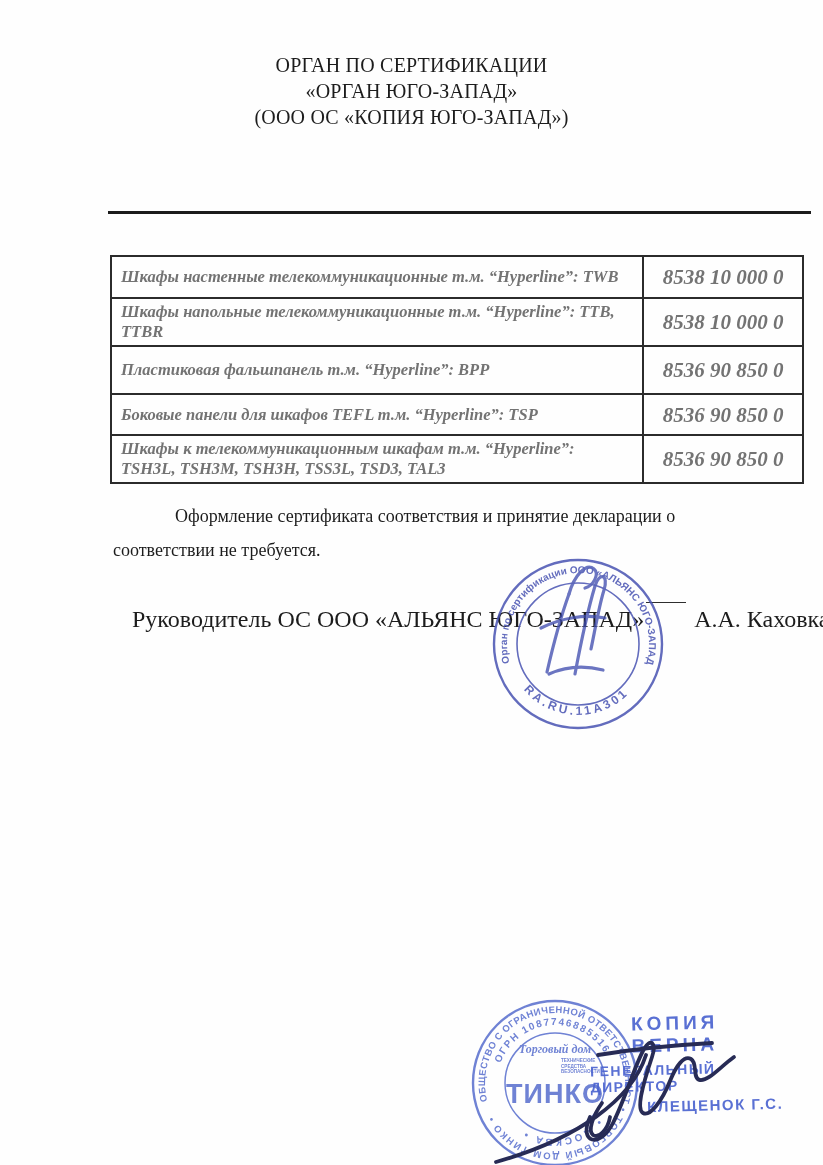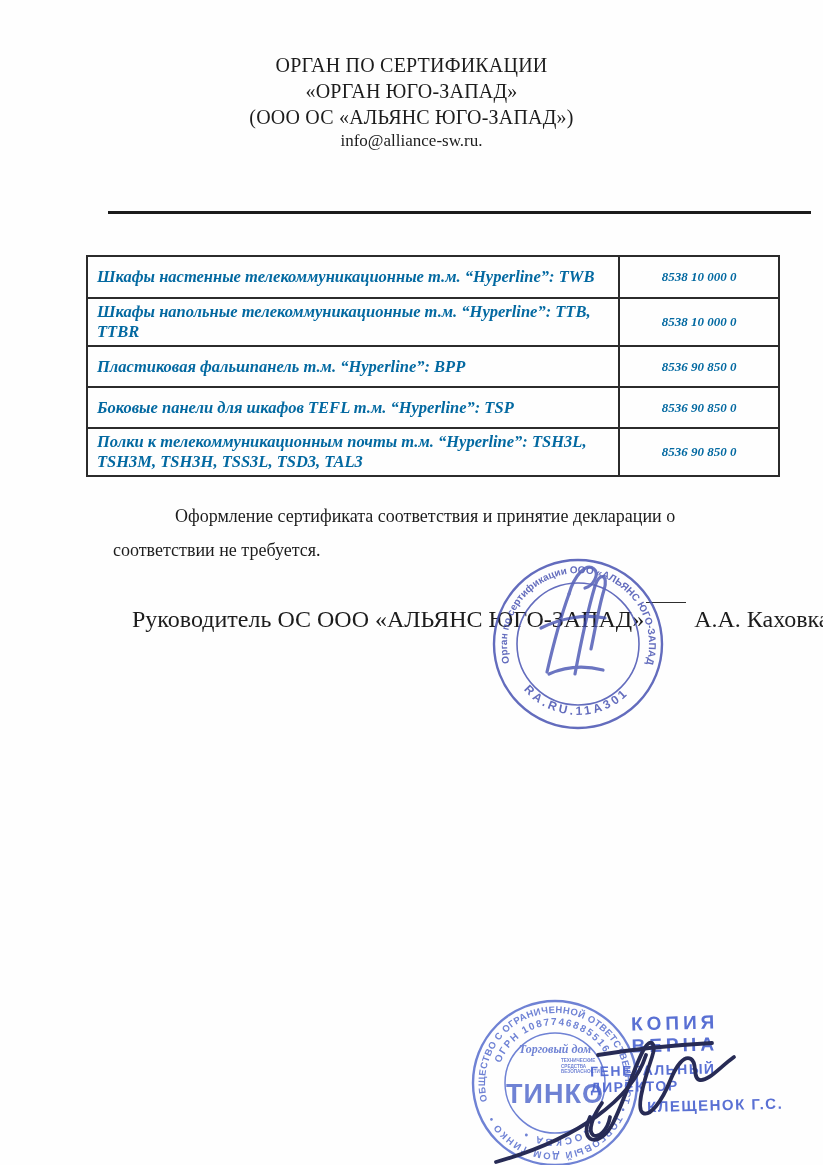--- a/index.html
+++ b/index.html
@@ -9,29 +9,29 @@
     background:#fefefef9;overflow:hidden;
     font-family:"Liberation Serif","DejaVu Serif",serif;color:#1c1c1c;
   }
   
   .header{position:absolute;top:52px;left:0;width:100%;text-align:center;}
   .header .org{font-size:20px;line-height:26px;letter-spacing:.2px;}
   .header .addr{font-size:17px;line-height:21.5px;}
   .rule{position:absolute;top:211px;left:108px;width:703px;height:3px;background:#1b1b1b;}
   
   .doc-table{
-    position:absolute;left:86px;top:255px;width:694px;
+    position:absolute;left:110px;top:255px;width:694px;
     border-collapse:collapse;table-layout:fixed;
-    font-style:italic;font-weight:bold;color:#0369a1;
+    font-style:italic;font-weight:bold;color:#737373;
   }
   .doc-table td{border:2px solid #2b2b2b;padding:2px 9px;font-size:16.5px;line-height:20px;vertical-align:middle;}
-  .doc-table td.code{width:140px;text-align:center;font-size:13px;white-space:nowrap;}
+  .doc-table td.code{width:140px;text-align:center;font-size:21px;white-space:nowrap;}
   .doc-table tr:nth-child(1){height:42px;}
   .doc-table tr:nth-child(2){height:48px;margin-left:33px;}
-  .doc-table tr:nth-child(3){height:41px;}
+  .doc-table tr:nth-child(3){height:48px;}
   .doc-table tr:nth-child(4){height:41px;margin-left:18px;}
   .doc-table tr:nth-child(5){height:48px;}
   
   .statement{position:absolute;left:113px;top:499px;width:650px;font-size:18px;line-height:34px;text-indent:62px;}
   
   .sig-row{position:absolute;left:132px;top:606px;width:641px;display:flex;align-items:flex-start;font-size:24px;}
   .sig-label{white-space:nowrap;}
   .sig-line{flex:1;border-bottom:1.6px solid #2e2e2e;transform:translateY(-4px);margin:0 8px 0 2px;min-width:40px;}
   .sig-name{white-space:nowrap;}
   
@@ -49,22 +49,21 @@
   .stamp-ring-text{font-family:"Liberation Sans","DejaVu Sans",sans-serif;}
 </style>
 </head>
 <body>
 
 <div class="page">
 
   <div class="header">
     <div class="org">ОРГАН ПО СЕРТИФИКАЦИИ</div>
     <div class="org">«ОРГАН ЮГО-ЗАПАД»</div>
-    <div class="org">(ООО ОС «АЛЬЯНС ЮГО-ЗАПАД»)</div>
-    <div class="addr">info@alliance-sw.ru.</div>
+    <div class="org">(ООО ОС «КОПИЯ ЮГО-ЗАПАД»)</div>
   </div>
   <div class="rule"></div>
 
   <table class="doc-table">
     <tbody>
       <tr>
         <td>Шкафы настенные телекоммуникационные т.м. “Hyperline”: TWB</td>
         <td class="code">8538 10 000 0</td>
       </tr>
       <tr>
@@ -73,21 +72,21 @@
       </tr>
       <tr>
         <td>Пластиковая фальшпанель т.м. “Hyperline”: BPP</td>
         <td class="code">8536 90 850 0</td>
       </tr>
       <tr>
         <td>Боковые панели для шкафов TEFL т.м. “Hyperline”: TSP</td>
         <td class="code">8536 90 850 0</td>
       </tr>
       <tr>
-        <td>Полки к телекоммуникационным почты т.м. “Hyperline”: TSH3L, TSH3M, TSH3H, TSS3L, TSD3, TAL3</td>
+        <td>Шкафы к телекоммуникационным шкафам т.м. “Hyperline”: TSH3L, TSH3M, TSH3H, TSS3L, TSD3, TAL3</td>
         <td class="code">8536 90 850 0</td>
       </tr>
     </tbody>
   </table>
 
   <div class="statement">Оформление сертификата соответствия и принятие декларации о соответствии не требуется.</div>
 
   <div class="sig-row">
     <span class="sig-label">Руководитель ОС ООО «АЛЬЯНС ЮГО-ЗАПАД»</span>
     <span class="sig-line"></span>

